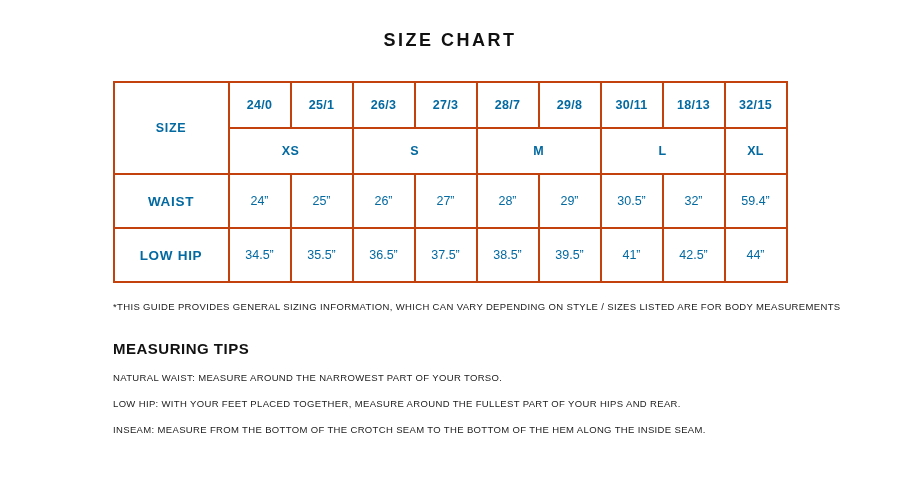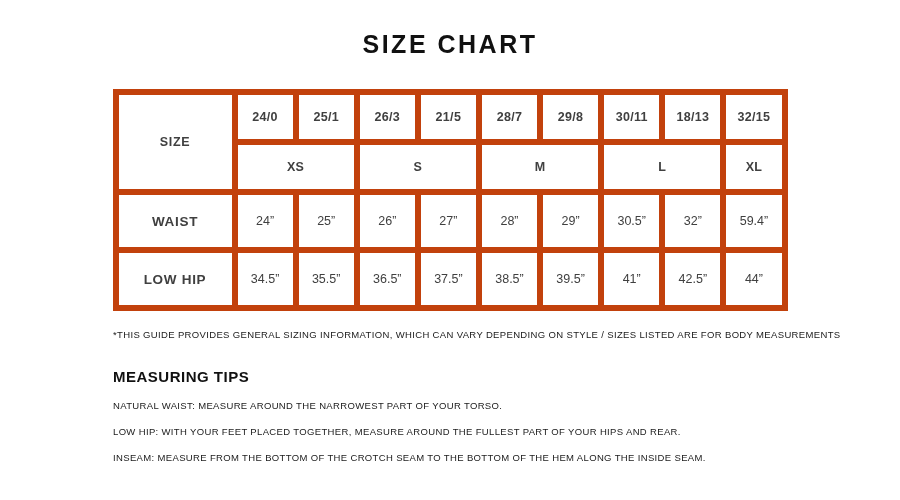--- a/index.html
+++ b/index.html
@@ -15,42 +15,42 @@
     overflow: hidden;
   }
   .page {
     position: relative;
     width: 900px;
     height: 500px;
     box-sizing: border-box;
   }
   .title {
     text-align: center;
-    font-size: 25px;
+    font-size: 18px;
     font-weight: bold;
     letter-spacing: 2.5px;
     margin-top: 30px;
     margin-bottom: 0;
     color: #111111;
   }
   .table-wrap {
     margin: 30px auto 0 auto;
     width: 675px;
   }
   table.size-table {
     border-collapse: collapse;
     width: 675px;
     table-layout: fixed;
   }
   table.size-table td {
-    border: 6px solid #c2410c;
+    border: 2px solid #c2410c;
     text-align: center;
     vertical-align: middle;
     font-size: 12.5px;
-    color: #404040;
+    color: #0369a1;
     height: 44px;
     padding: 0;
   }
   td.size-label {
     width: 113px;
     font-weight: bold;
     font-size: 13px;
     letter-spacing: 0.7px;
   }
   td.num-head {
@@ -109,21 +109,21 @@
   <div class="title">SIZE CHART</div>
 
   <div class="table-wrap">
     <table class="size-table">
       <tbody>
         <tr>
           <td class="size-label" rowspan="2">SIZE</td>
           <td class="num-head">24/0</td>
           <td class="num-head">25/1</td>
           <td class="num-head">26/3</td>
-          <td class="num-head">21/5</td>
+          <td class="num-head">27/3</td>
           <td class="num-head">28/7</td>
           <td class="num-head">29/8</td>
           <td class="num-head">30/11</td>
           <td class="num-head">18/13</td>
           <td class="num-head">32/15</td>
         </tr>
         <tr>
           <td class="alpha" colspan="2">XS</td>
           <td class="alpha" colspan="2">S</td>
           <td class="alpha" colspan="2">M</td>

